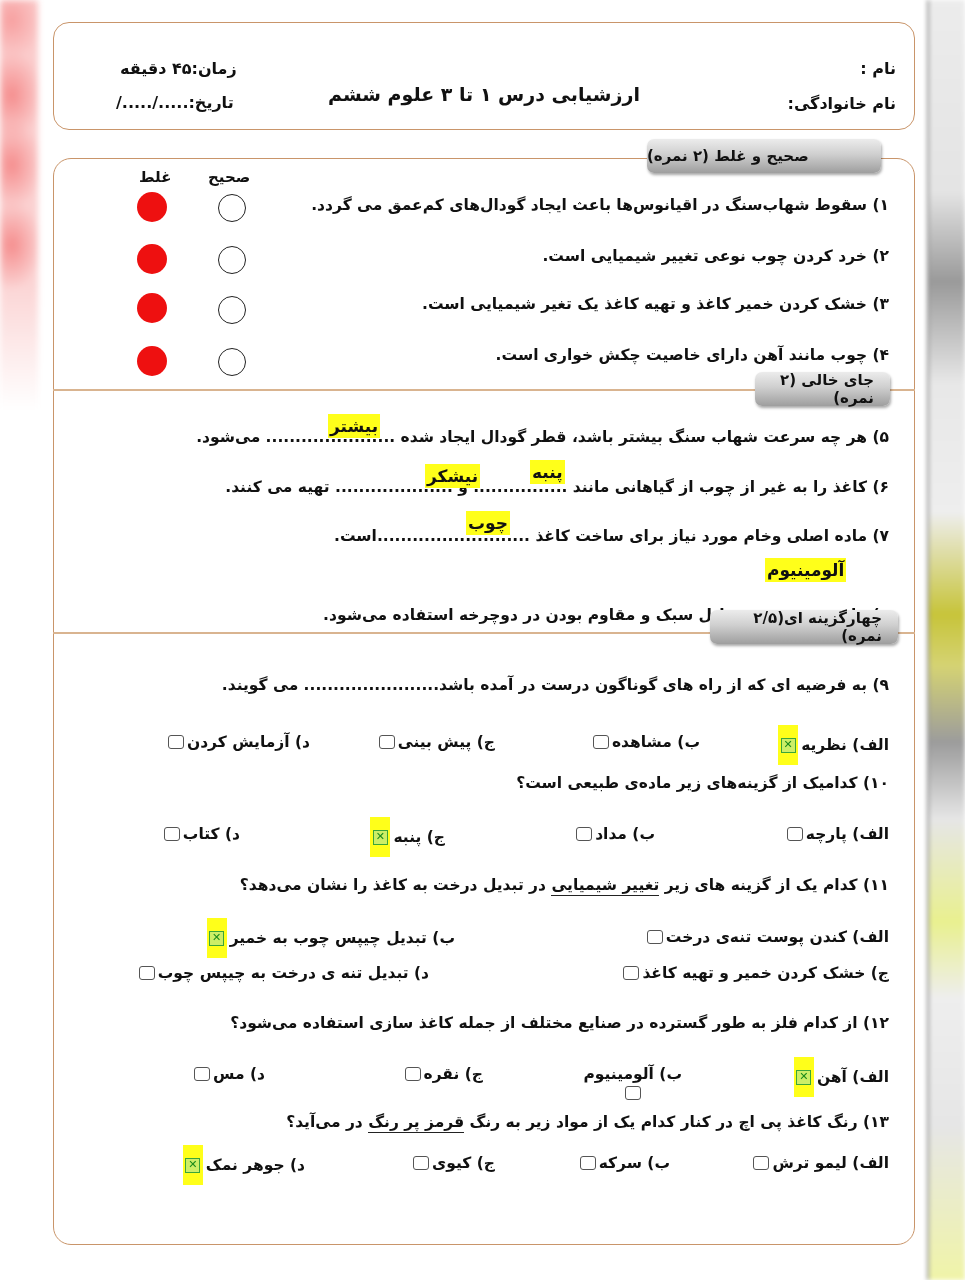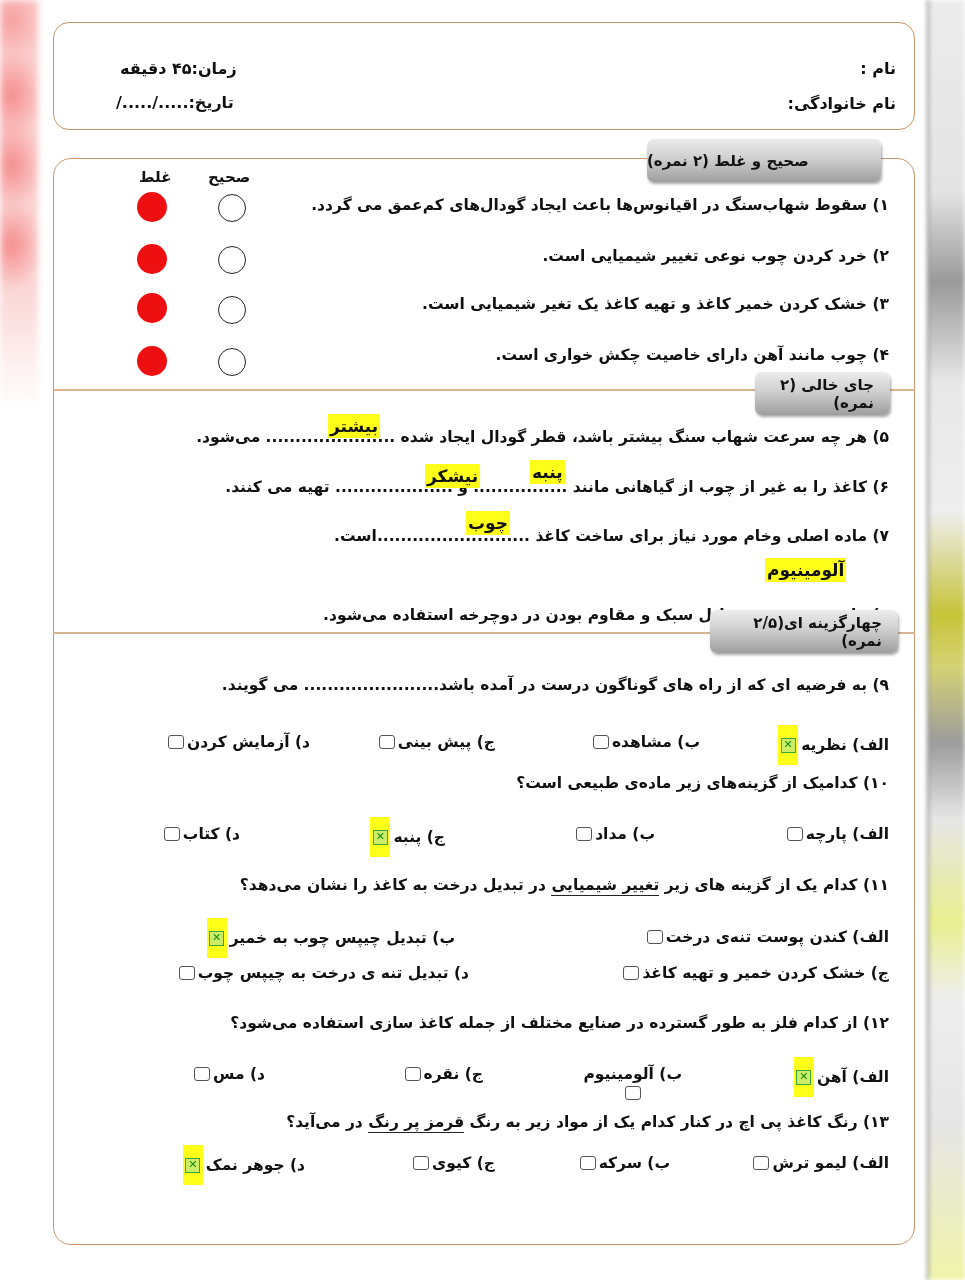--- a/index.html
+++ b/index.html
@@ -43,21 +43,21 @@
   .hdr-date { left: 62px; top: 70px; }
 
   
   .main-box {
     position: absolute; left: 53px; top: 158px; width: 862px; height: 1087px;
     border: 1.6px solid #c9956a; border-radius: 18px; background: #fff;
   }
   .divider { position: absolute; left: 53px; width: 862px; height: 1.5px; background: #d9b490; }
 
   .section-tab {
-    position: absolute; height: 43px; border-radius: 7px;
+    position: absolute; height: 34px; border-radius: 7px;
     background: linear-gradient(to bottom, #ececec 0%, #cfcfcf 45%, #9e9e9e 100%);
     box-shadow: 1px 2px 3px rgba(0,0,0,0.35);
     font-weight: bold; font-size: 15px; color: #111;
     display: flex; align-items: center; justify-content: flex-end; padding-right: 16px;
     direction: rtl;
   }
 
   .line {
     position: absolute; right: 76px; font-weight: bold; font-size: 15.5px; white-space: nowrap;
     direction: rtl; text-align: right;
@@ -99,20 +99,21 @@
   }
   .underline { border-bottom: 1.5px solid #222; padding-bottom: 1px; }
 </style>
 </head>
 <body>
 
 <div class="strip-left"></div>
 <div class="strip-right"></div>
 
 <div class="header-box">
+  <div class="hdr hdr-title">ارزشیابی درس ۱ تا ۳ علوم ششم</div>
   <div class="hdr hdr-name" dir="rtl">نام :</div>
   <div class="hdr hdr-family" dir="rtl">نام خانوادگی:</div>
   <div class="hdr hdr-time" dir="rtl">زمان:۴۵ دقیقه</div>
   <div class="hdr hdr-date" dir="rtl">تاریخ:...../...../</div>
 </div>
 
 <div class="main-box"></div>
 <div class="divider" style="top:389px;"></div>
 <div class="divider" style="top:632px;"></div>
 
@@ -205,21 +206,21 @@
 <div class="opt" style="right:510px; top:918px;">
   <span>ب) تبدیل چیپس چوب به خمیر</span>
   <span class="cb-checked-wrap">
       <span class="cb-checked">✕</span>
     </span>
 </div>
 <div class="opt" style="right:76px; top:964px;">
   <span>ج) خشک کردن خمیر و تهیه کاغذ</span>
   <span class="cb"></span>
 </div>
-<div class="opt" style="right:496px; top:964px;">
+<div class="opt" style="right:536px; top:964px;">
   <span>د) تبدیل تنه ی درخت به چیپس چوب</span>
   <span class="cb"></span>
 </div>
 
 <div class="line" style="top:1014px;">۱۲) از کدام فلز به طور گسترده در صنایع مختلف از جمله کاغذ سازی استفاده می‌شود؟</div>
 <div class="opt" style="right:76px; top:1057px;">
   <span>الف) آهن</span>
   <span class="cb-checked-wrap">
       <span class="cb-checked">✕</span>
     </span>

